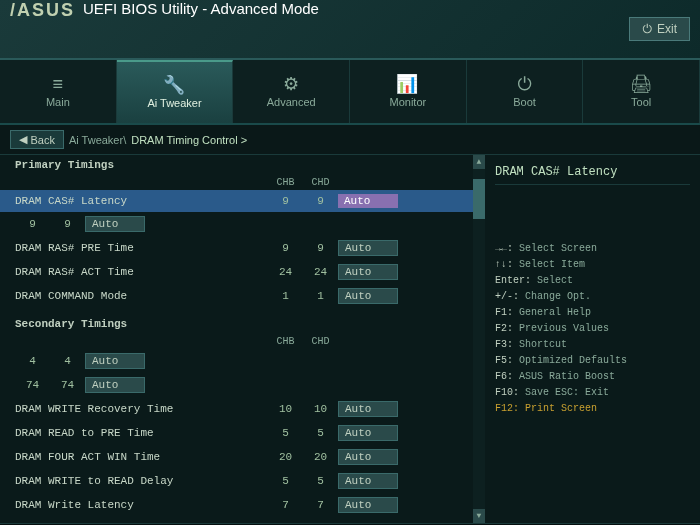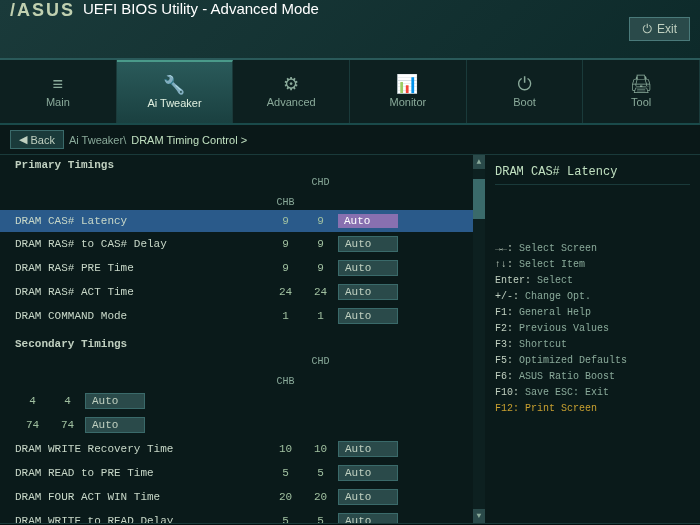--- a/index.html
+++ b/index.html
@@ -126,21 +126,21 @@
       font-weight: bold;
     }
 
     .col-headers {
       display: flex;
       padding: 2px 15px;
       color: #8aaa9a;
       font-size: 10px;
     }
     .col-name { flex: 1; }
-    .col-chb { width: 35px; text-align: center; margin-top: 20px; }
+    .col-chb { width: 35px; text-align: center; }
     .col-chd { width: 35px; text-align: center; }
     .col-val { width: 120px; }
 
     .timing-row {
       display: flex;
       align-items: center;
       padding: 4px 15px;
       cursor: pointer;
       font-size: 11px;
     }
@@ -320,21 +320,20 @@
       </div>
 
       <div class="timing-row selected">
         <span class="row-name">DRAM CAS# Latency</span>
         <span class="row-chb">9</span>
         <span class="row-chd">9</span>
         <span class="row-val"><span class="val-box">Auto</span></span>
       </div>
 
       <div class="timing-row">
-        <span class="row-name">DRAM RAS# to CAS# Delay</span>
         <span class="row-chb">9</span>
         <span class="row-chd">9</span>
         <span class="row-val"><span class="val-box-auto">Auto</span></span>
       </div>
 
       <div class="timing-row">
         <span class="row-name">DRAM RAS# PRE Time</span>
         <span class="row-chb">9</span>
         <span class="row-chd">9</span>
         <span class="row-val"><span class="val-box-auto">Auto</span></span>

